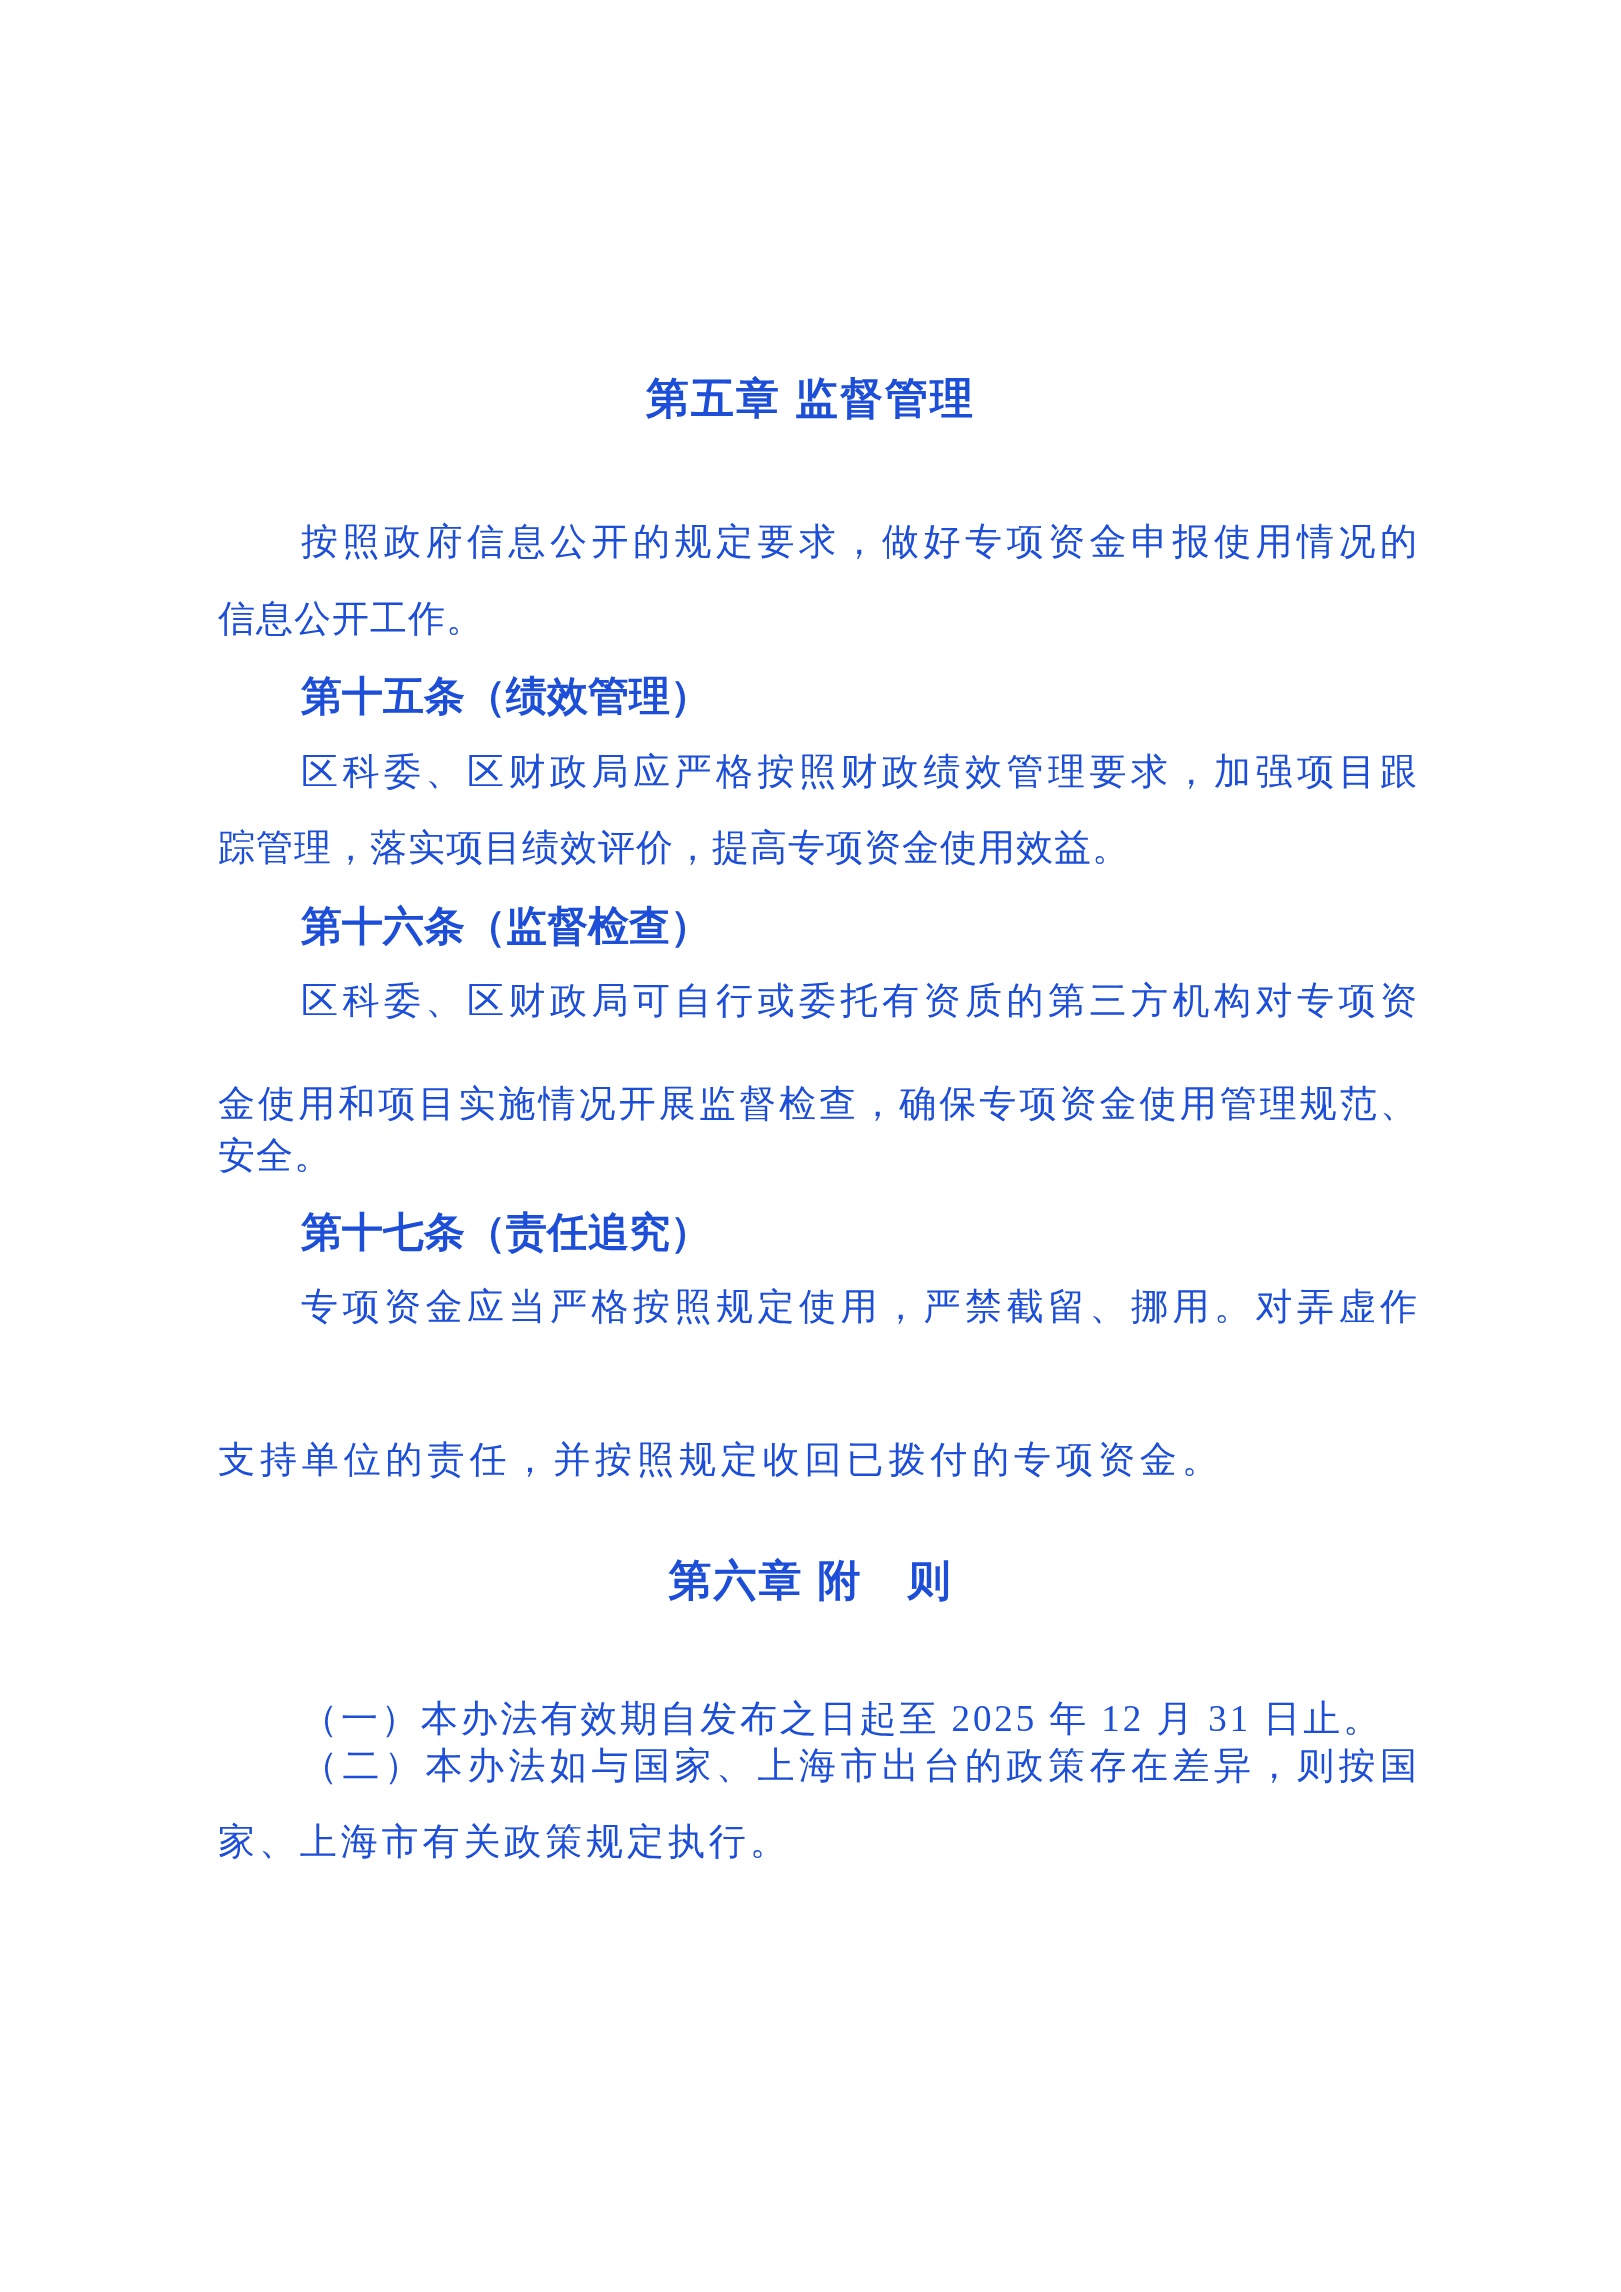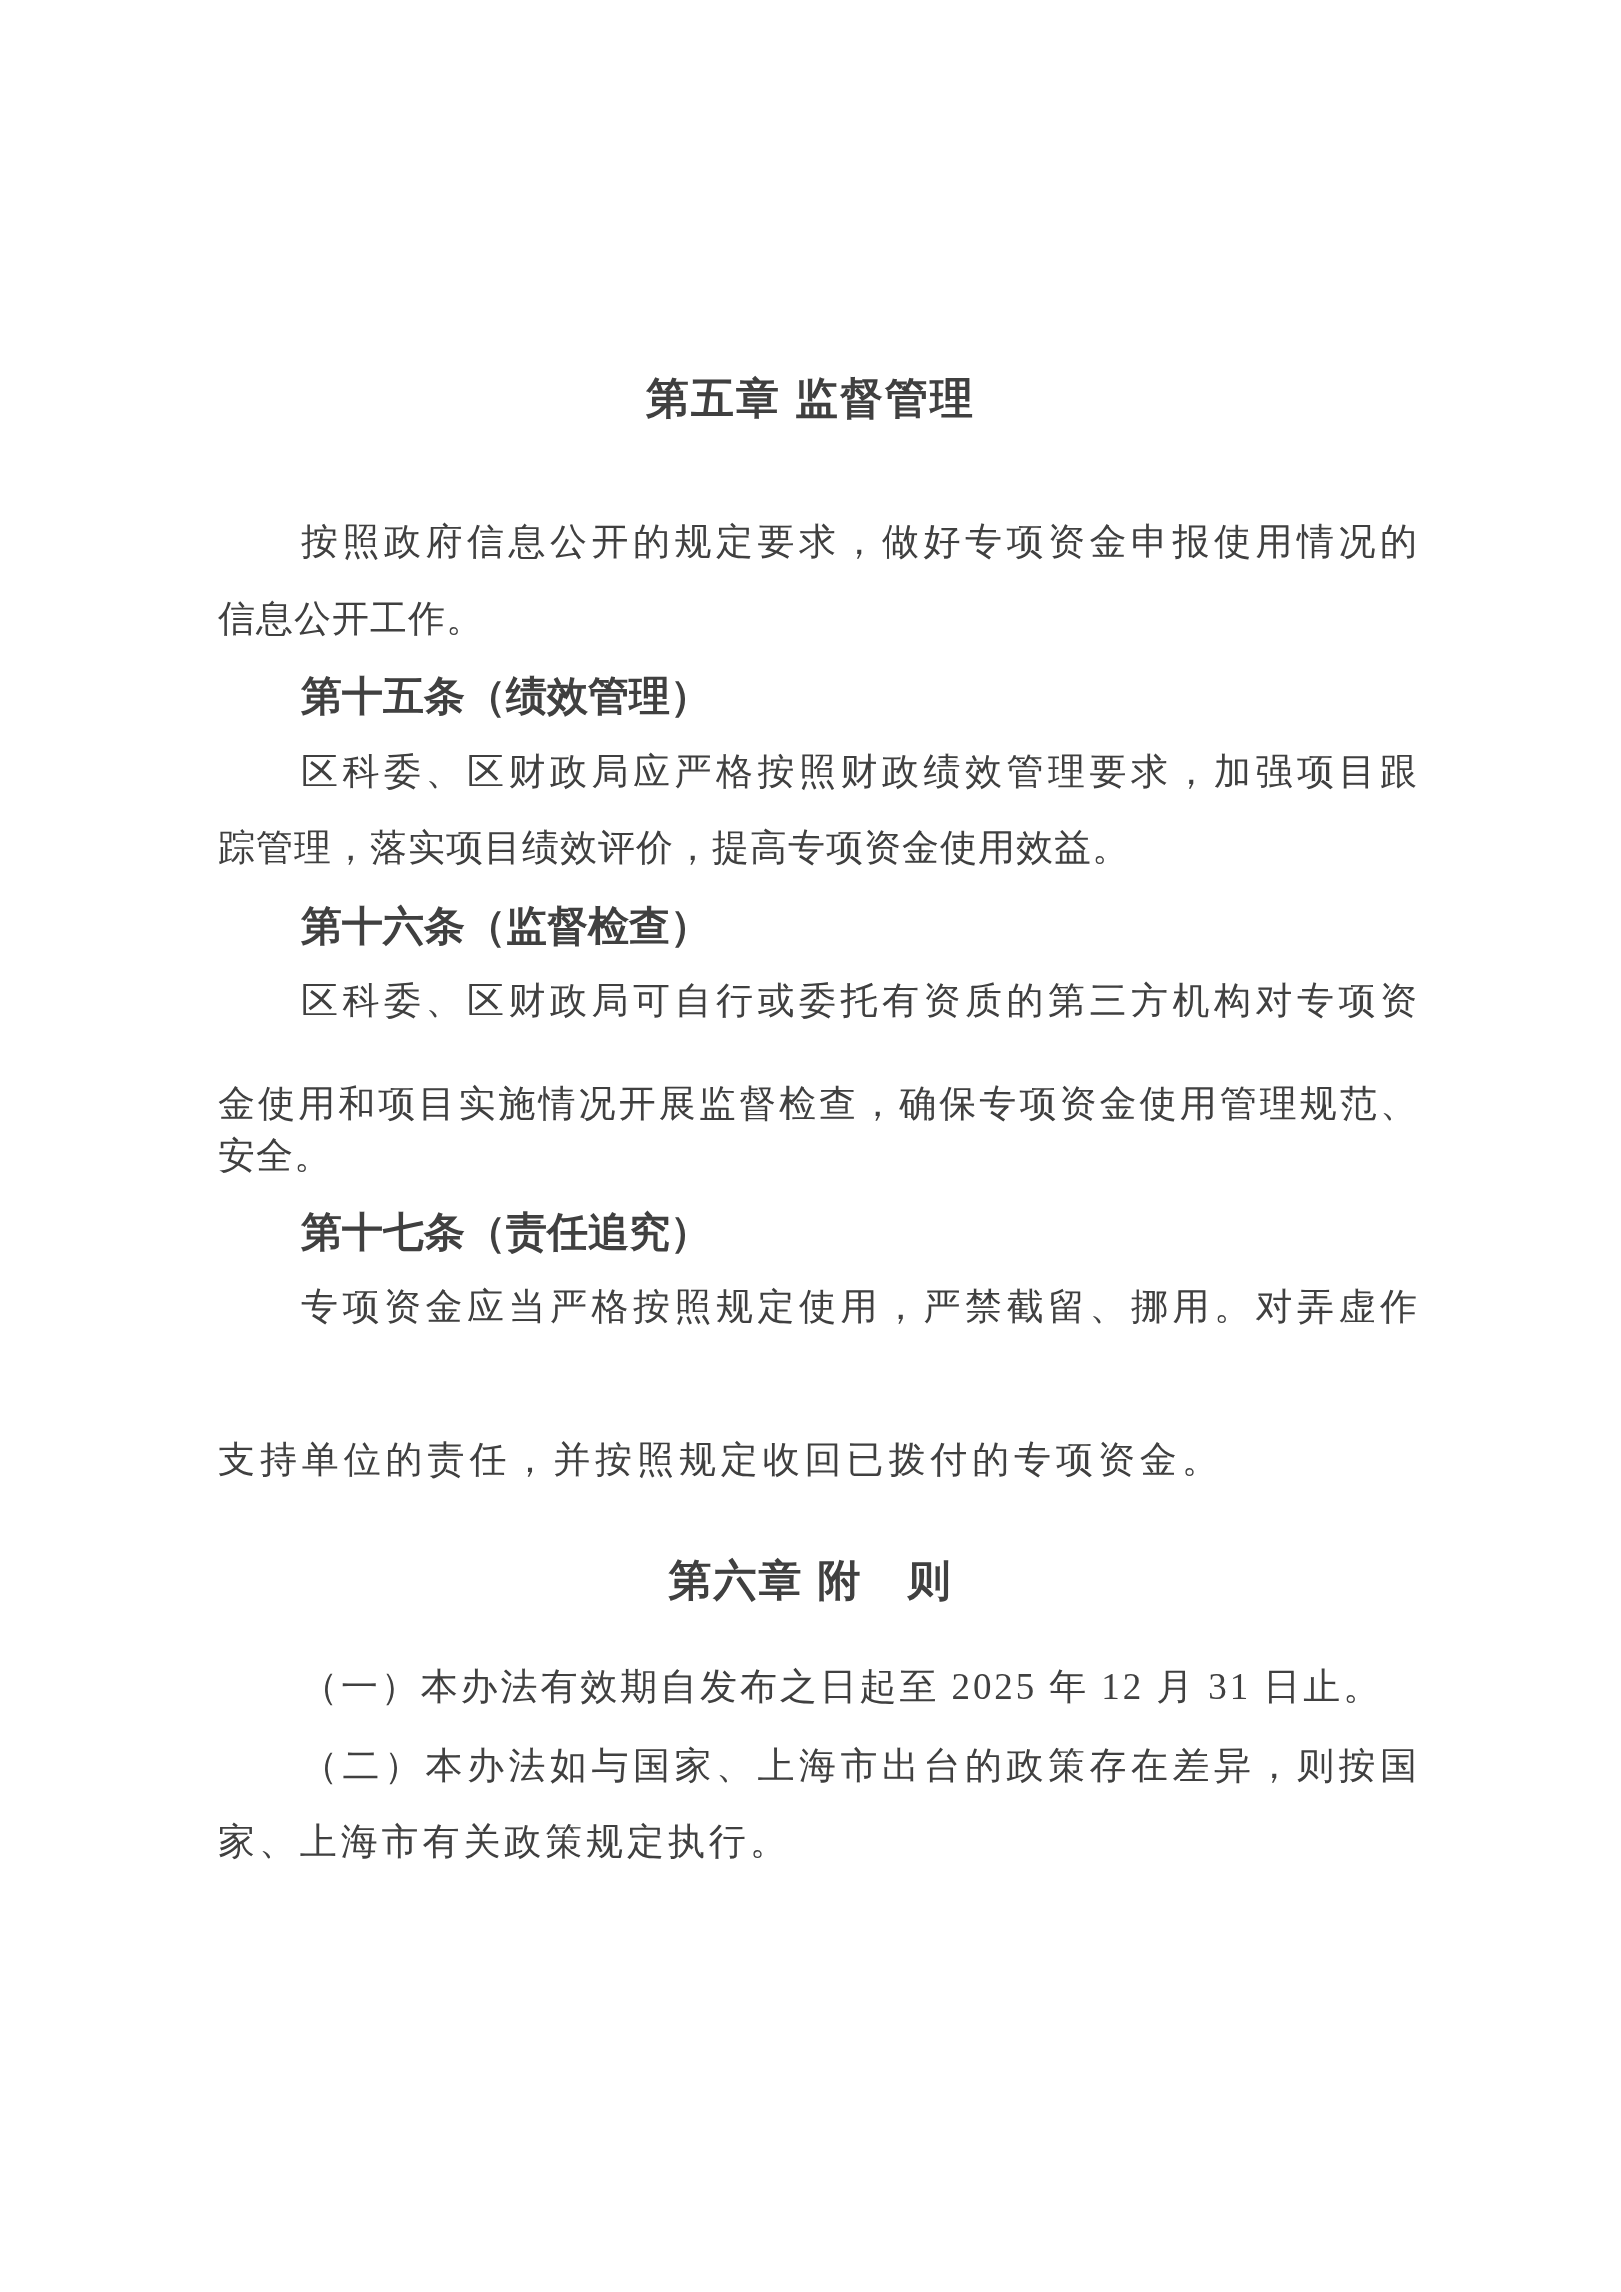--- a/index.html
+++ b/index.html
@@ -1,20 +1,20 @@
 <!DOCTYPE html>
 <html><head>
 <meta charset="utf-8">
 <style>
   html,body{margin:0;padding:0;background:#ffffff;}
   .page{
     position:relative;
     width:1621px;height:1881px;
     background:#ffffff;
-    color:#404040;
+    color:#1d4ed8;
     overflow:hidden;
     font-family:"Liberation Serif","DejaVu Serif",serif;
   }
   .ln{
     position:absolute;
     left:218px;
     font-size:37px;
     line-height:1.12;
     letter-spacing:1px;
     white-space:pre;
@@ -23,21 +23,21 @@
   .justify{
     width:1201px;
     white-space:normal;
     letter-spacing:2px;
     text-align:justify;
     text-align-last:justify;
     text-justify:inter-character;
   }
   .loose{letter-spacing:4.9px;}
   .loose2{letter-spacing:3.9px;}
-  .numline{letter-spacing:2.9px;}
+  .numline{letter-spacing:2.9px;margin-top:32px;}
   .art-heading{
     font-family:"Liberation Sans","DejaVu Sans",sans-serif;
     font-weight:bold;
     font-size:41px;
     letter-spacing:0px;
   }
   .chapter-title{
     left:0;
     width:1621px;
     text-align:center;

